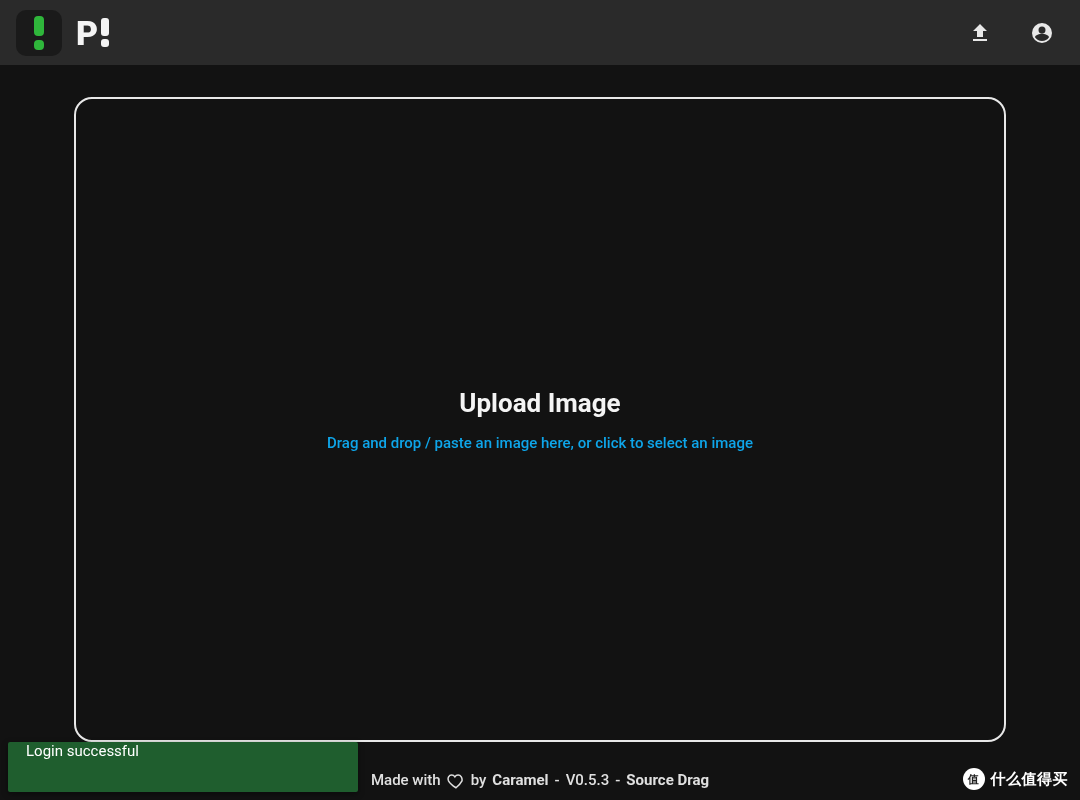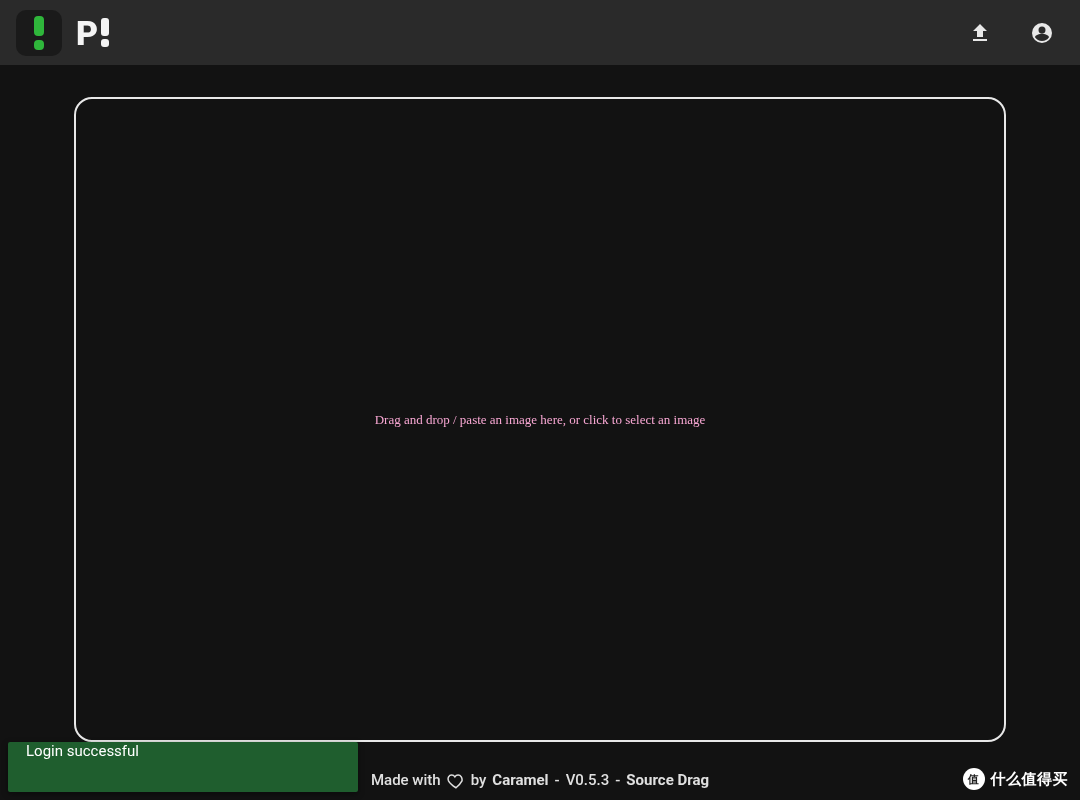--- a/index.html
+++ b/index.html
@@ -91,24 +91,23 @@
     cursor: pointer;
     background: #121212;
   }
   .dropzone h2 {
     font-size: 26px;
     font-weight: 700;
     color: #f4f4f4;
     margin-bottom: 16px;
   }
   .dropzone p {
-    font-size: 13px;
-    color: #f9a8d4;
+    font-size: 15px;
+    color: #0ea5e9;
     font-weight: 500;
-    font-family: Liberation Serif, serif;
   }
   .footer {
     position: absolute;
     left: 0; right: 0; bottom: 0;
     height: 40px;
     display: flex;
     align-items: center;
     justify-content: center;
     font-size: 15px;
     color: #e0e0e0;
@@ -178,20 +177,21 @@
     <div class="icon-btn">
       <svg viewBox="0 0 24 24">
           <path d="M12 2a10 10 0 100 20 10 10 0 000-20zm0 3.5a3.5 3.5 0 110 7 3.5 3.5 0 010-7zm0 14.5c-2.9 0-5.45-1.48-7-3.72.04-2.32 4.67-3.6 7-3.6s6.96 1.28 7 3.6A8.47 8.47 0 0112 20z"></path>
         </svg>
     </div>
   </div>
 </div>
 
 <div class="main">
   <div class="dropzone">
+    <h2>Upload Image</h2>
     <p>Drag and drop / paste an image here, or click to select an image</p>
   </div>
 </div>
 
 <div class="footer">
   <span>Made with</span>
   <span class="heart">
     <svg viewBox="0 0 24 24">
         <path d="M12 21s-7.5-4.7-10-9.3C.4 8 2.5 4 6.2 4c2 0 3.5 1.2 4.3 2.4C11.3 5.2 12.8 4 14.8 4 18.5 4 20.6 8 20 11.7 17.5 16.3 12 21 12 21z"></path>
       </svg>

